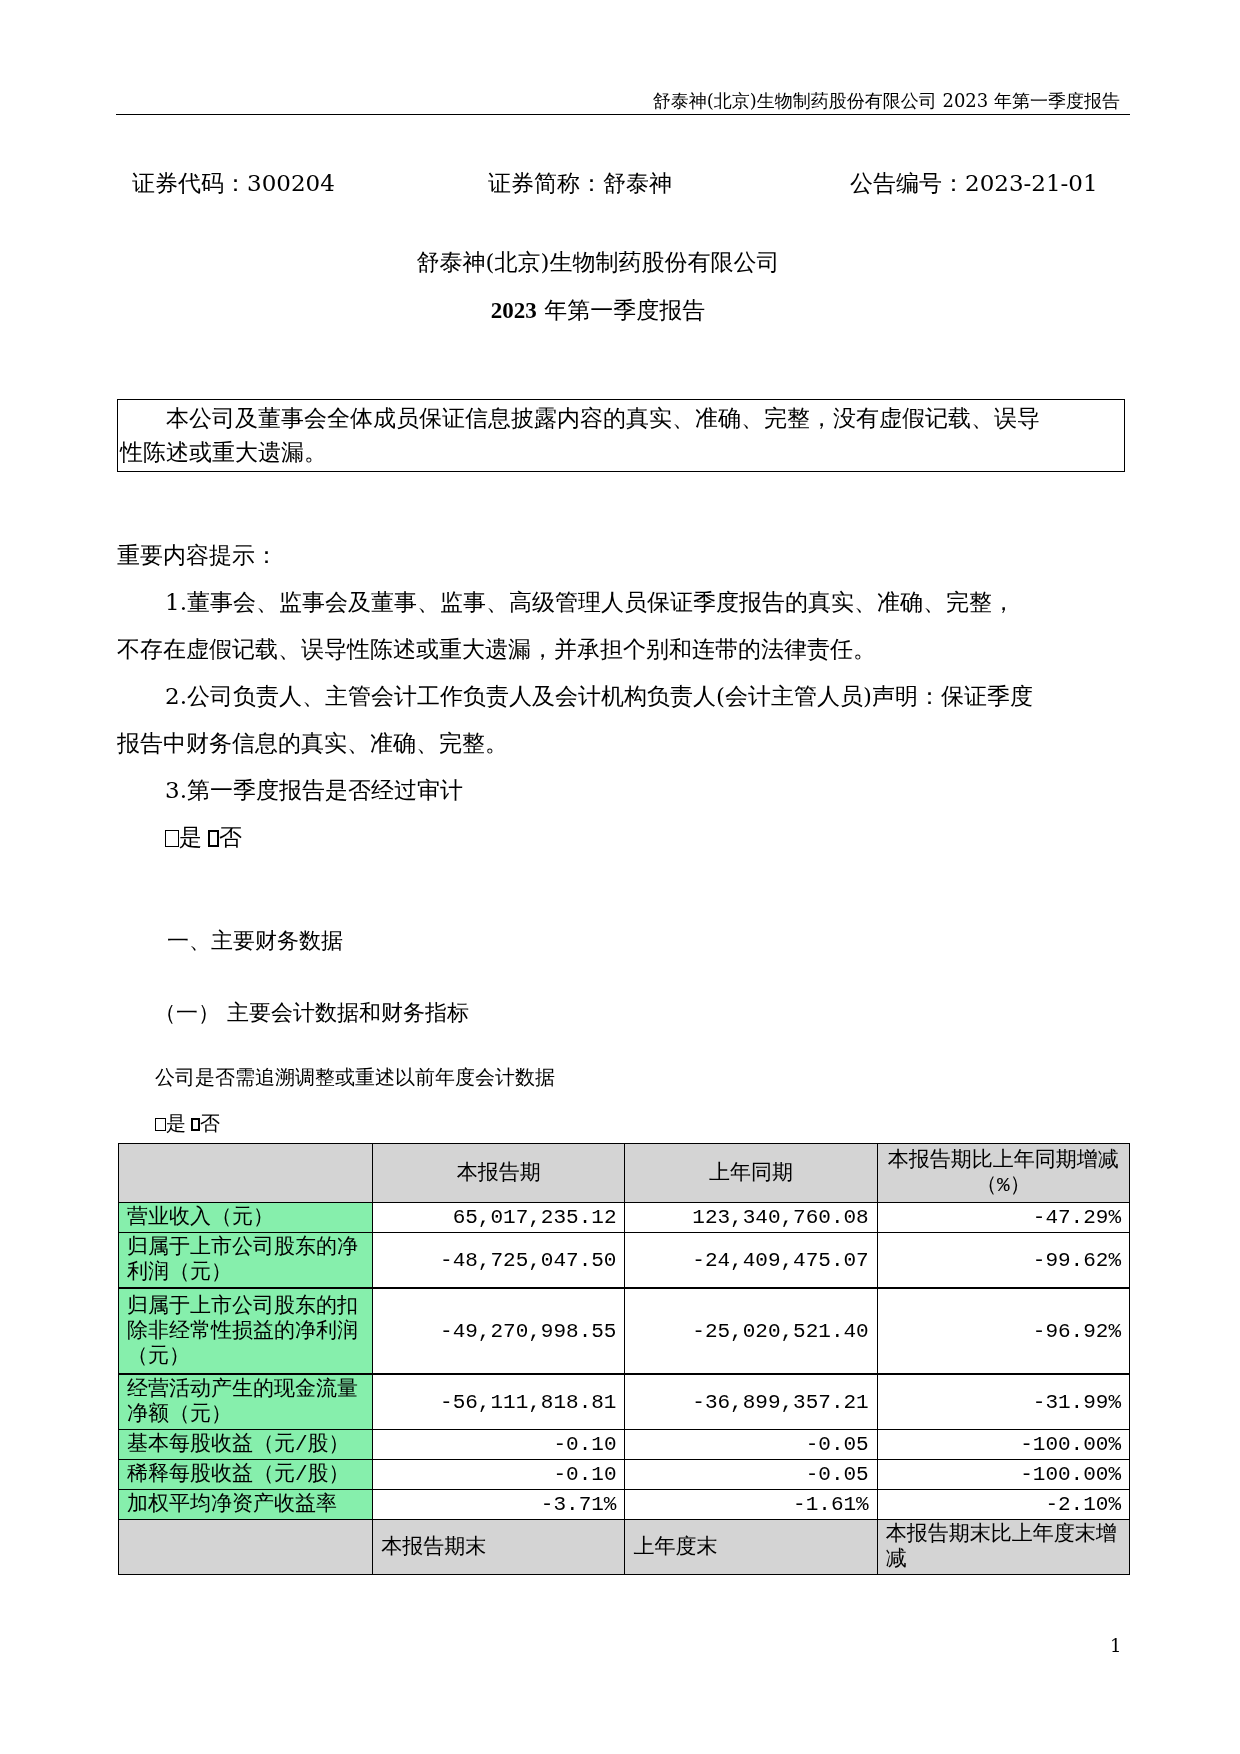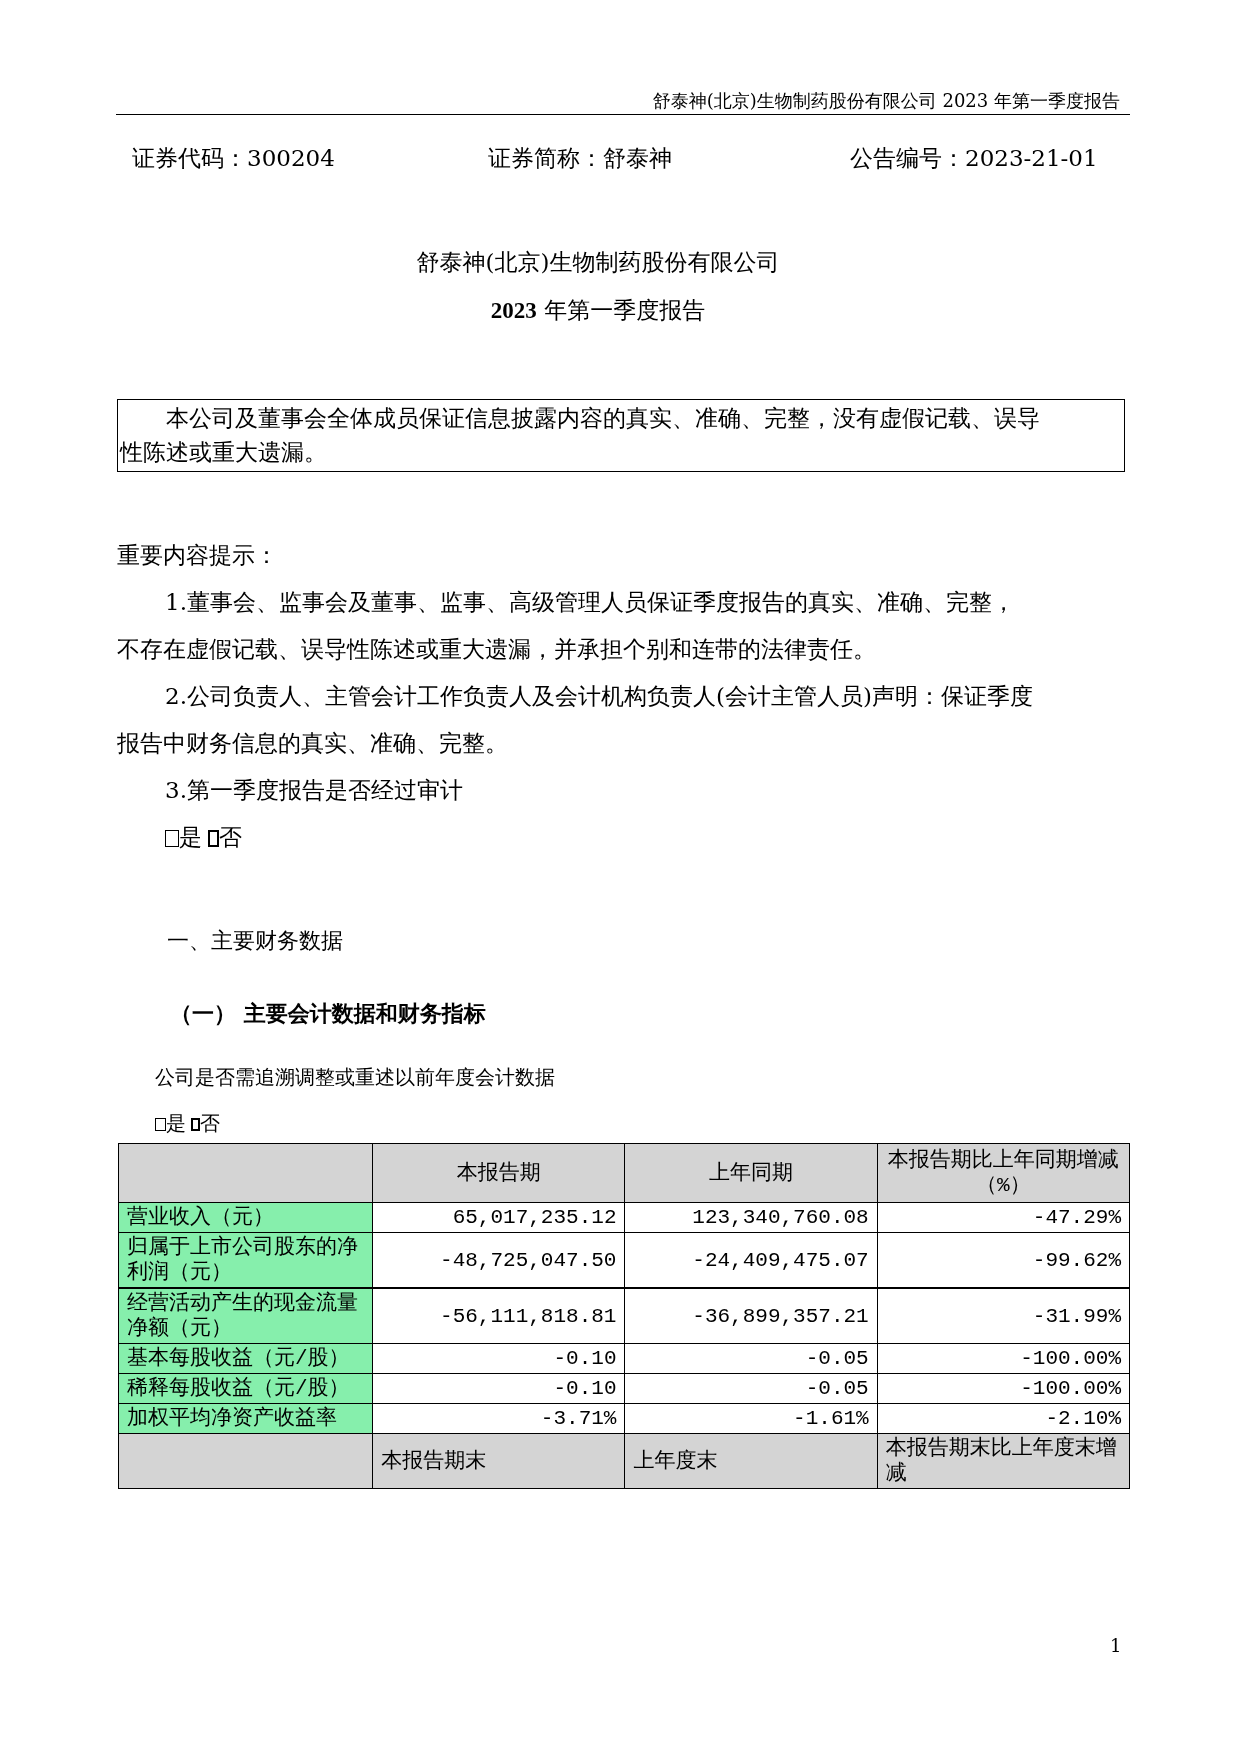--- a/index.html
+++ b/index.html
@@ -3,21 +3,21 @@
 <meta charset="utf-8">
 <style>
   html, body { margin: 0; padding: 0; background: #ffffff; }
   body { width: 1240px; height: 1754px; position: relative; overflow: hidden;
          font-family: "DejaVu Serif", "Liberation Serif", serif; color: #000; }
   .abs { position: absolute; }
   .running-header { left: 600px; top: 90px; width: 520px; text-align: right;
                     font-size: 18px; line-height: 22px; }
   .header-rule { left: 116px; top: 114px; width: 1014px; height: 0;
                  border-top: 1px solid #000; }
-  .meta-row { top: 143px; font-size: 23px; line-height: 30px; }
+  .meta-row { top: 168px; font-size: 23px; line-height: 30px; }
   .title { left: 0; width: 1196px; text-align: center; font-size: 23px; line-height: 30px; }
   .title b { font-family: "Liberation Serif", serif; font-weight: bold; margin-top: 28px; }
   .notice-box { left: 117px; top: 399px; width: 1008px; height: 73px; border: 1.5px solid #000;
                 box-sizing: border-box; font-size: 23px; line-height: 34px; padding: 1px 2px 16px 2px; }
   .notice-box .indent { padding-left: 46px; }
   .para { left: 117px; width: 1008px; font-size: 23px; line-height: 47px; }
   .para .indent { padding-left: 48px; }
   .checkbox { display: inline-block; width: 14px; height: 17px; border: 1.3px solid #000;
               vertical-align: -2px; box-sizing: border-box; }
   .checkbox.bold { border-width: 2.5px; width: 11px; margin-left: 6px; }
@@ -59,21 +59,21 @@
   <div>不存在虚假记载、误导性陈述或重大遗漏，并承担个别和连带的法律责任。</div>
   <div class="indent">2.公司负责人、主管会计工作负责人及会计机构负责人(会计主管人员)声明：保证季度</div>
   <div>报告中财务信息的真实、准确、完整。</div>
   <div class="indent">3.第一季度报告是否经过审计</div>
   <div class="indent">
     <span class="checkbox"></span><span>是</span><span class="checkbox bold"></span><span>否</span>
   </div>
 </div>
 
 <div class="abs section-h" style="left:167px; top:926px;">一、主要财务数据</div>
-<div class="abs section-h" style="left:170px; top:998px;font-weight:bold;">（一） 主要会计数据和财务指标</div>
+<div class="abs section-h" style="left:154px; top:998px;">（一） 主要会计数据和财务指标</div>
 <div class="abs small" style="left:155px; top:1066px;">公司是否需追溯调整或重述以前年度会计数据</div>
 <div class="abs small" style="left:155px; top:1112px;">
   <span class="checkbox"></span><span>是</span><span class="checkbox bold"></span><span>否</span>
 </div>
 
 <table class="fin">
   <tbody>
       <tr class="head">
     <td class="label"></td>
     <td>本报告期</td>
@@ -84,20 +84,26 @@
     <td class="label">营业收入（元）</td>
     <td class="num">65,017,235.12</td>
     <td class="num">123,340,760.08</td>
     <td class="num">-47.29%</td>
   </tr>
   <tr class="thick">
     <td class="label" style="height:50px;">归属于上市公司股东的净利润（元）</td>
     <td class="num">-48,725,047.50</td>
     <td class="num">-24,409,475.07</td>
     <td class="num">-99.62%</td>
+  </tr>
+  <tr class="thick">
+    <td class="label" style="height:80px;">归属于上市公司股东的扣除非经常性损益的净利润（元）</td>
+    <td class="num">-49,270,998.55</td>
+    <td class="num">-25,020,521.40</td>
+    <td class="num">-96.92%</td>
   </tr>
   <tr>
     <td class="label" style="height:50px;">经营活动产生的现金流量净额（元）</td>
     <td class="num">-56,111,818.81</td>
     <td class="num">-36,899,357.21</td>
     <td class="num">-31.99%</td>
   </tr>
   <tr>
     <td class="label">基本每股收益（元/股）</td>
     <td class="num">-0.10</td>

